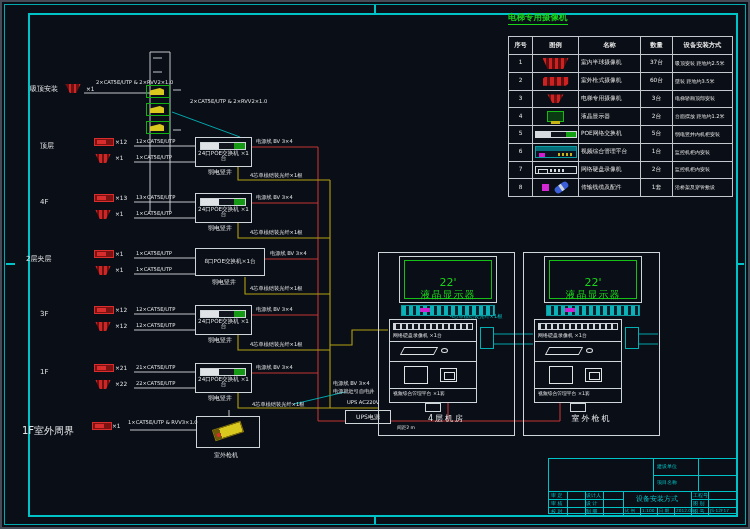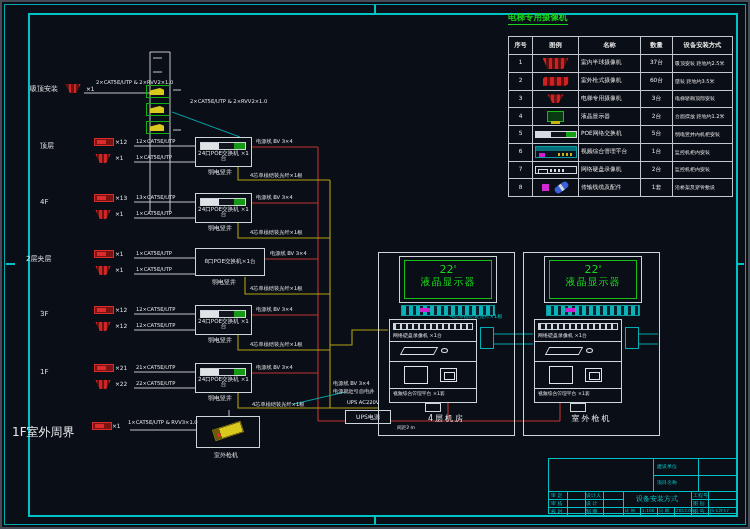--- a/index.html
+++ b/index.html
@@ -38,21 +38,21 @@
   .outbox{position:absolute;border:1px solid #cfd6da;}
   .outcam{position:absolute;left:16px;top:8px;width:30px;height:12px;transform:rotate(-18deg);
           background:linear-gradient(90deg,#6e5a08 0 22%,#d9c81d 22% 100%);border:1px solid #8f7a0a;}
   .outcam::after{content:'';position:absolute;left:2px;top:4px;width:4px;height:4px;background:#d92c2c;border-radius:50%;}
   
   .upsbox{position:absolute;border:1px solid #cfd6da;background:#0a0e16;display:flex;align-items:center;justify-content:center;font-size:6px;}
   
   .room{position:absolute;width:137px;height:184px;border:1px solid #cfd6da;}
   .mon{position:absolute;left:20px;top:3px;width:98px;height:47px;border:1px solid #cfd6da;}
   .mscr{position:absolute;left:4px;top:3px;right:4px;bottom:3px;border:1px solid #16c016;text-align:center;}
-  .msize{margin-top:3px;font-size:11px;color:#1ad41a;line-height:1.1;}
+  .msize{margin-top:16px;font-size:11px;color:#1ad41a;line-height:1.1;}
   .mtype{font-size:10px;color:#1ad41a;letter-spacing:1px;line-height:1.2;}
   .plat{position:absolute;left:22px;top:52px;width:94px;height:11px;border:1px solid #0a9ca0;
         background:repeating-linear-gradient(90deg,#0bb3b8 0 4px,#09202c 4px 7px);}
   .plat::after{content:'';position:absolute;left:18px;top:2px;width:10px;height:4px;background:#cf1fcf;}
   .rack{position:absolute;left:10px;top:66px;width:88px;height:84px;border:1px solid #cfd6da;background:#0a0e16;}
   .rk-strip{position:absolute;left:3px;top:3px;right:3px;height:7px;border:1px solid #cfd6da;
             background:repeating-linear-gradient(90deg,#cfd6da 0 2px,#10151d 2px 6px);}
   .rk-t1{position:absolute;left:3px;top:13px;font-size:5px;white-space:nowrap;line-height:1;}
   .rk-line{position:absolute;left:0;right:0;border-top:1px solid #cfd6da;}
   .rk-kbd{position:absolute;left:6px;top:25px;width:60px;height:12px;}
@@ -229,21 +229,21 @@
   <div class="cnt" style="left:115px;top:382px">×22</div>
   <div class="t t5" style="left:136px;top:381px">22×CAT5E/UTP</div>
   <div class="swbox" style="left:195px;top:363px;width:57px;height:30px">
     <div class="swstrip"></div>
     <div class="swtitle">24口POE交换机 ×1台</div>
   </div>
   <div class="t" style="left:208px;top:395px">弱电竖井</div>
   <div class="t t5" style="left:256px;top:365px">电源线 BV 3×4</div>
   <div class="t t5" style="left:252px;top:402px">4芯单模铠装光纤×1根</div>
 
-  <div class="t t7" style="left:12px;top:426px;font-size:12px">1F室外周界</div>
+  <div class="t t7" style="left:22px;top:426px;font-size:10px">1F室外周界</div>
   <div class="cam-b" style="left:92px;top:422px"></div>
   <div class="cnt" style="left:112px;top:424px">×1</div>
   <div class="t t5" style="left:128px;top:420px">1×CAT5E/UTP &amp; RVV3×1.0</div>
   <div class="outbox" style="left:196px;top:416px;width:64px;height:32px">
     <div class="outcam"></div>
   </div>
   <div class="t" style="left:214px;top:452px">室外枪机</div>
 
   <div class="t t5" style="left:333px;top:381px">电源线 BV 3×4</div>
   <div class="t t5" style="left:333px;top:389px">电源就近引自电井</div>

